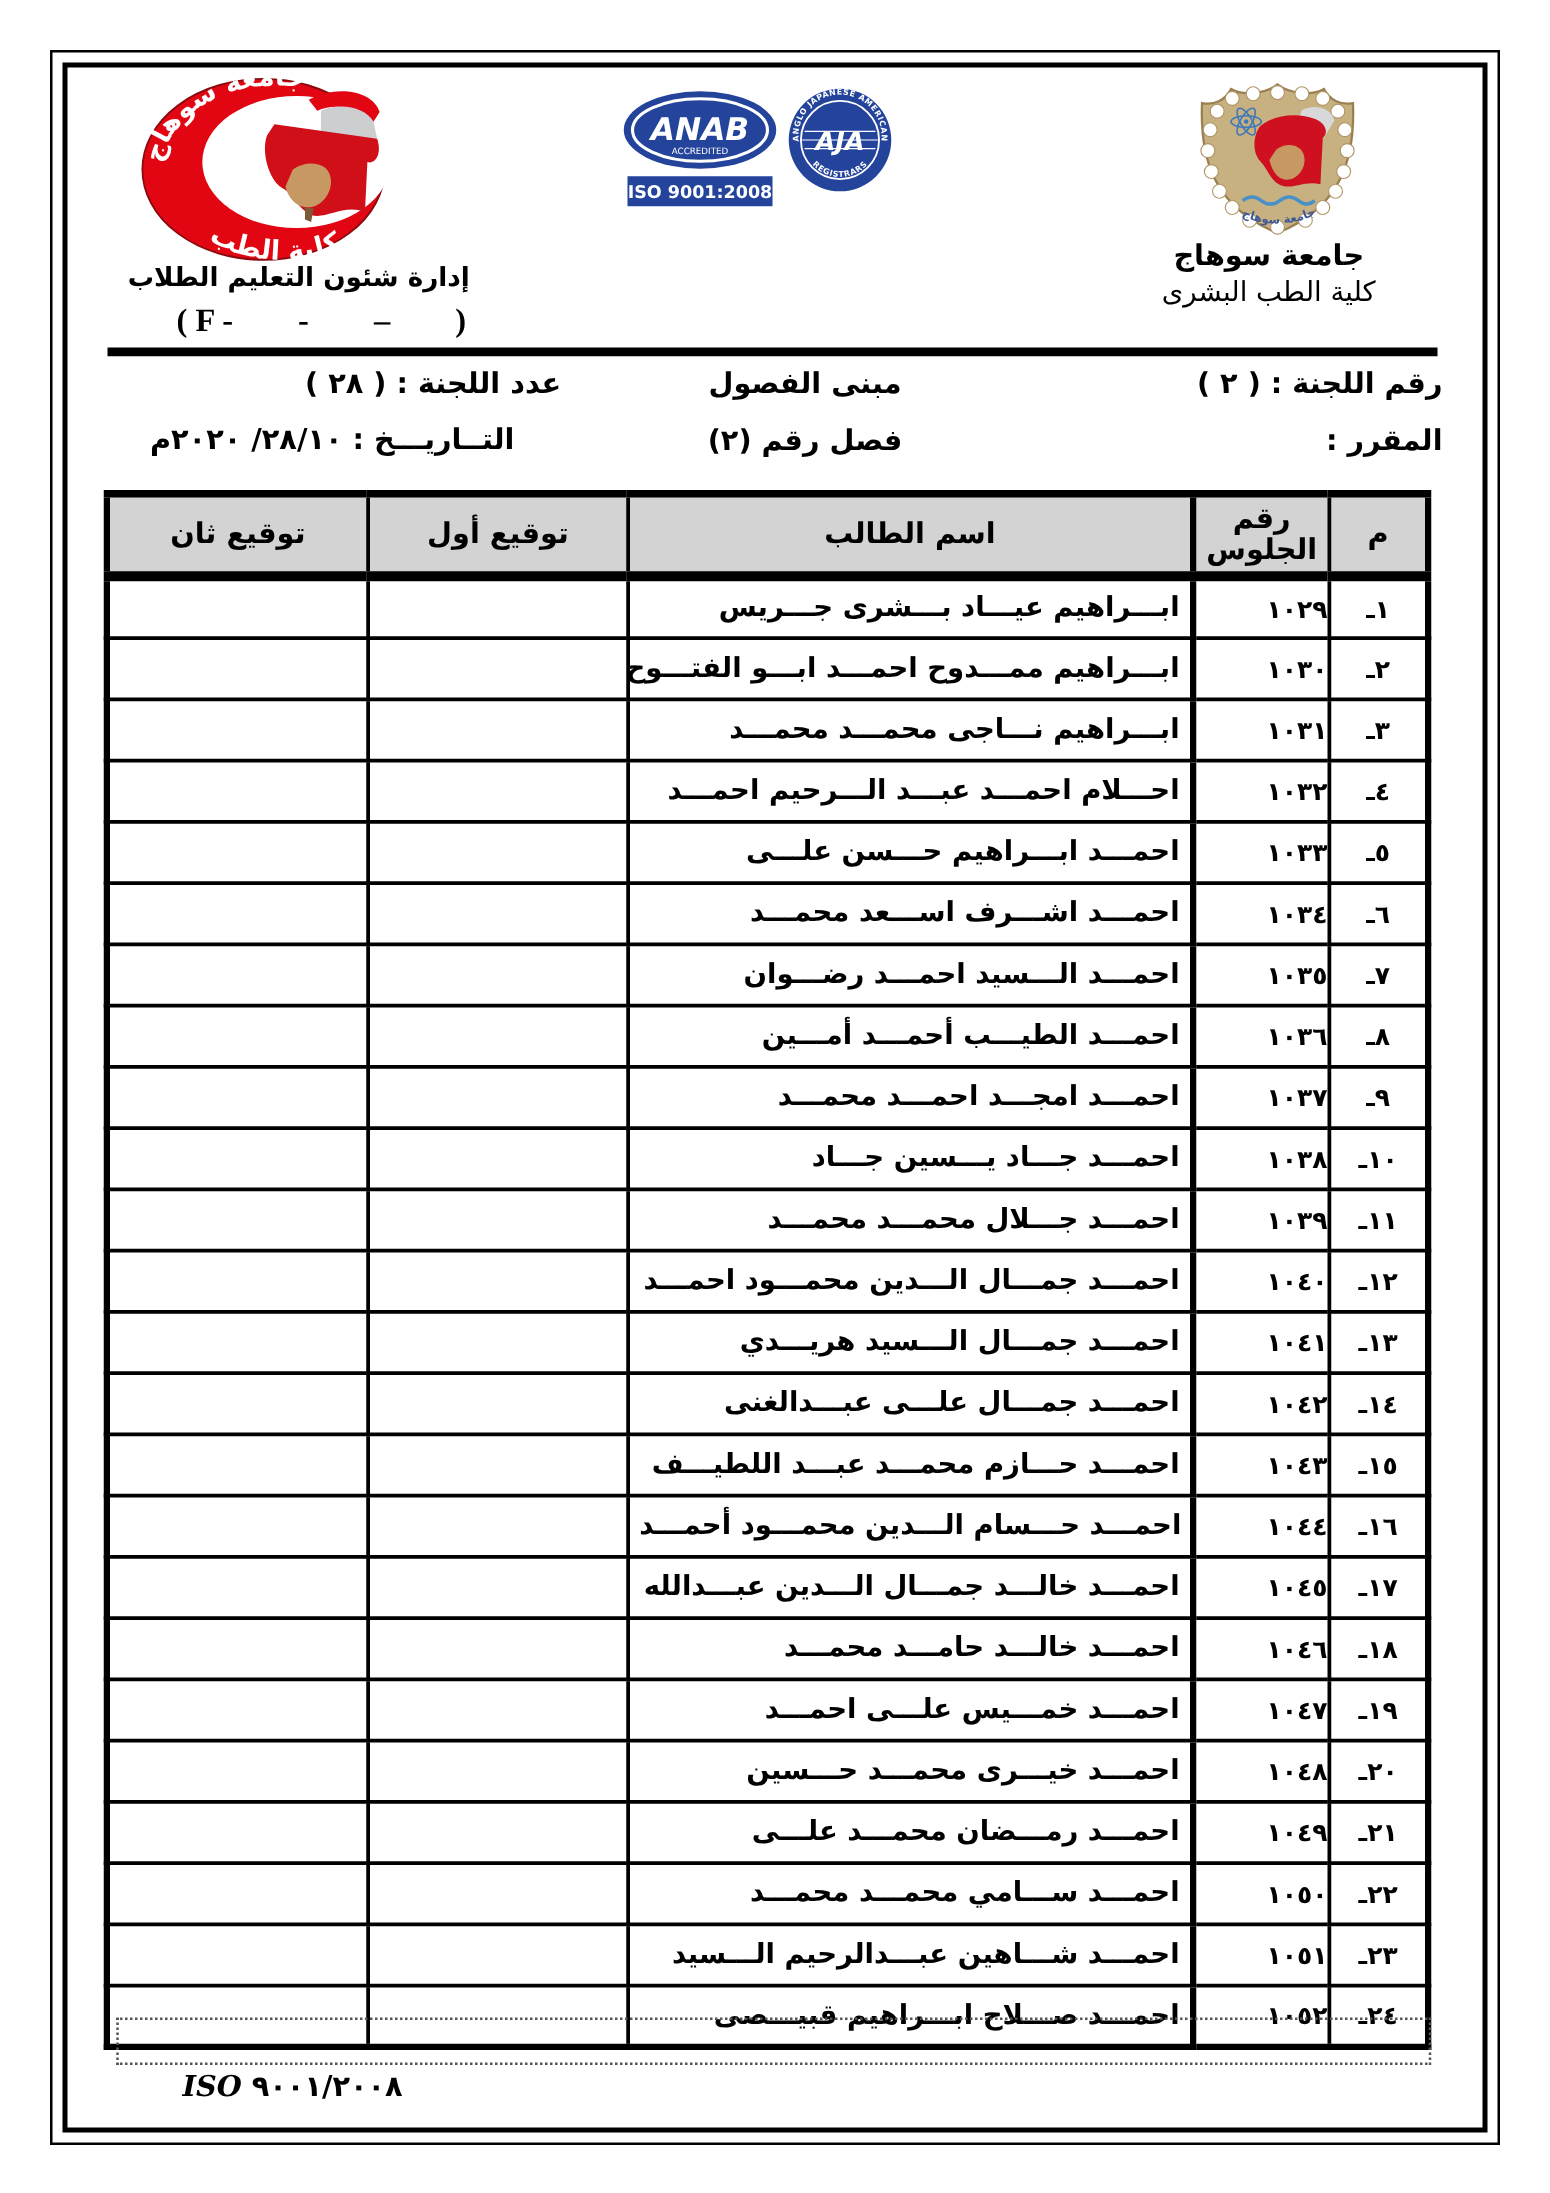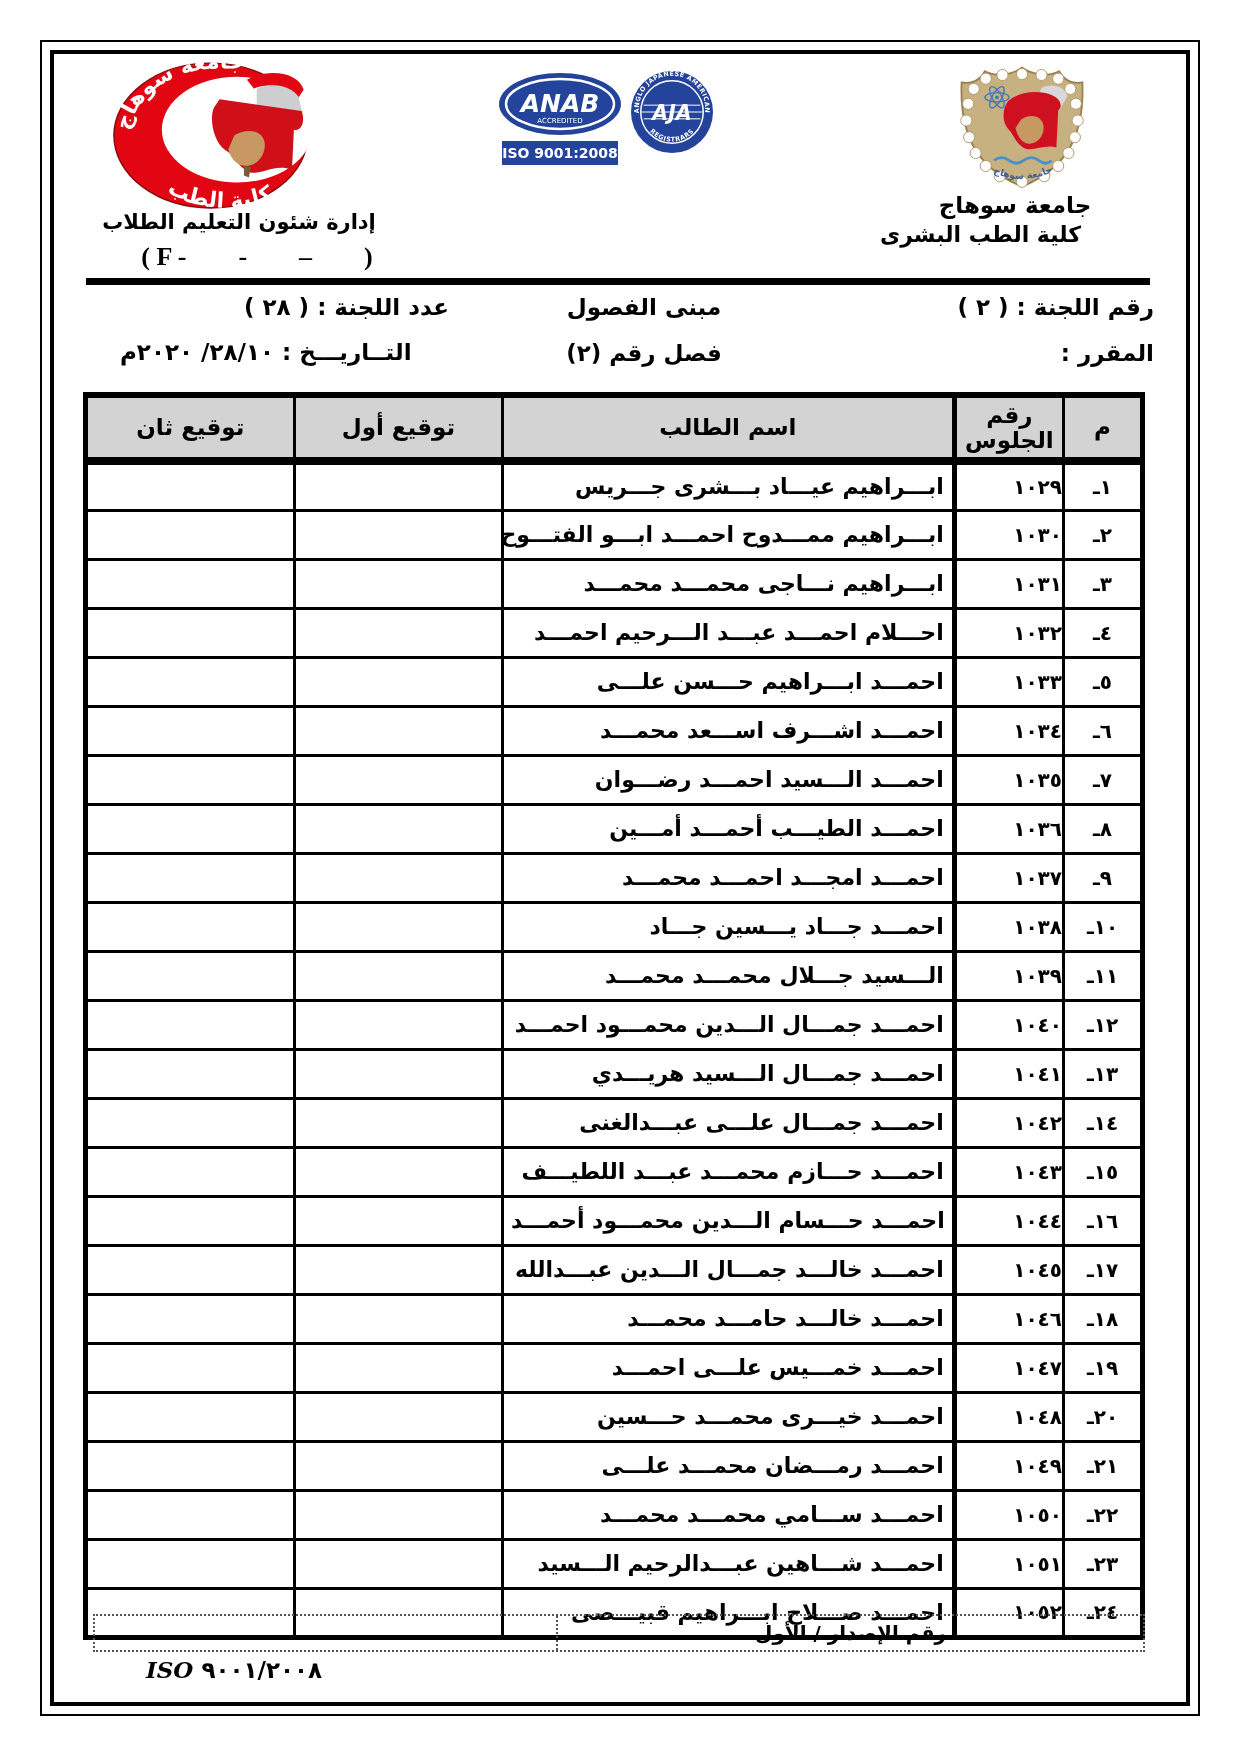--- a/index.html
+++ b/index.html
@@ -21,22 +21,22 @@
                white-space:pre; }
   .anab-logo { left:442px; top:18px; width:128px; height:96px; }
   .aja-logo  { left:576px; top:16px; width:84px;  height:84px; }
   .grade-title { left:360px; top:110px; width:410px; text-align:center;
                  font-size:27px; font-weight:bold; }
   .year-title  { left:320px; top:148px; width:490px; text-align:center;
                  font-size:27px; font-weight:bold; }
   .shield-logo { left:884px; top:8px; width:168px; height:130px; }
   .univ-name { left:826px; top:138px; width:270px; text-align:center;
                font-size:23px; font-weight:bold; }
-  .fac-name  { left:826px; top:168px; width:270px; text-align:left;
-               font-size:22px; font-weight:bold; }
+  .fac-name  { left:826px; top:168px; width:270px; text-align:center;
+               font-size:22px; font-weight:normal; }
   .hrule { left:32px; top:224px; width:1064px; height:7px; background:#000; }
 
   
   .info { font-size:23px; font-weight:bold; white-space:nowrap; }
   .i-committee { right:32px; top:240px; }
   .i-building  { left:480px; top:240px; width:220px; text-align:center; }
   .i-count     { left:190px; top:240px; }
   .i-course    { right:32px; top:286px; }
   .i-class     { left:480px; top:286px; width:220px; text-align:center; }
   .i-date      { left:66px;  top:285px; }
@@ -262,21 +262,21 @@
           <td class="c-idx">١٠ـ</td>
           <td class="c-seat">١٠٣٨</td>
           <td class="c-name">احمـــد جـــاد يـــسين جـــاد</td>
           <td class="c-sig1"></td>
           <td class="c-sig2"></td>
         </tr>
 
         <tr>
           <td class="c-idx">١١ـ</td>
           <td class="c-seat">١٠٣٩</td>
-          <td class="c-name">الـــسيد جـــلال محمـــد محمـــد</td>
+          <td class="c-name">احمـــد جـــلال محمـــد محمـــد</td>
           <td class="c-sig1"></td>
           <td class="c-sig2"></td>
         </tr>
 
         <tr>
           <td class="c-idx">١٢ـ</td>
           <td class="c-seat">١٠٤٠</td>
           <td class="c-name">احمـــد جمـــال الـــدين محمـــود احمـــد</td>
           <td class="c-sig1"></td>
           <td class="c-sig2"></td>
@@ -374,21 +374,20 @@
           <td class="c-idx">٢٤ـ</td>
           <td class="c-seat">١٠٥٢</td>
           <td class="c-name">احمـــد صـــلاح ابـــراهيم قبيـــصى</td>
           <td class="c-sig1"></td>
           <td class="c-sig2"></td>
         </tr>
       </tbody>
   </table>
 
   <div class="abs footer-box">
-    <div class="footer-cell first">رقم الإصدار / الأول</div>
   </div>
   <div class="abs iso-line">
     <span class="iso-prefix">ISO</span>
     <span>٩٠٠١/٢٠٠٨</span>
   </div>
 
 </div>
 </div>
 </div>
 

